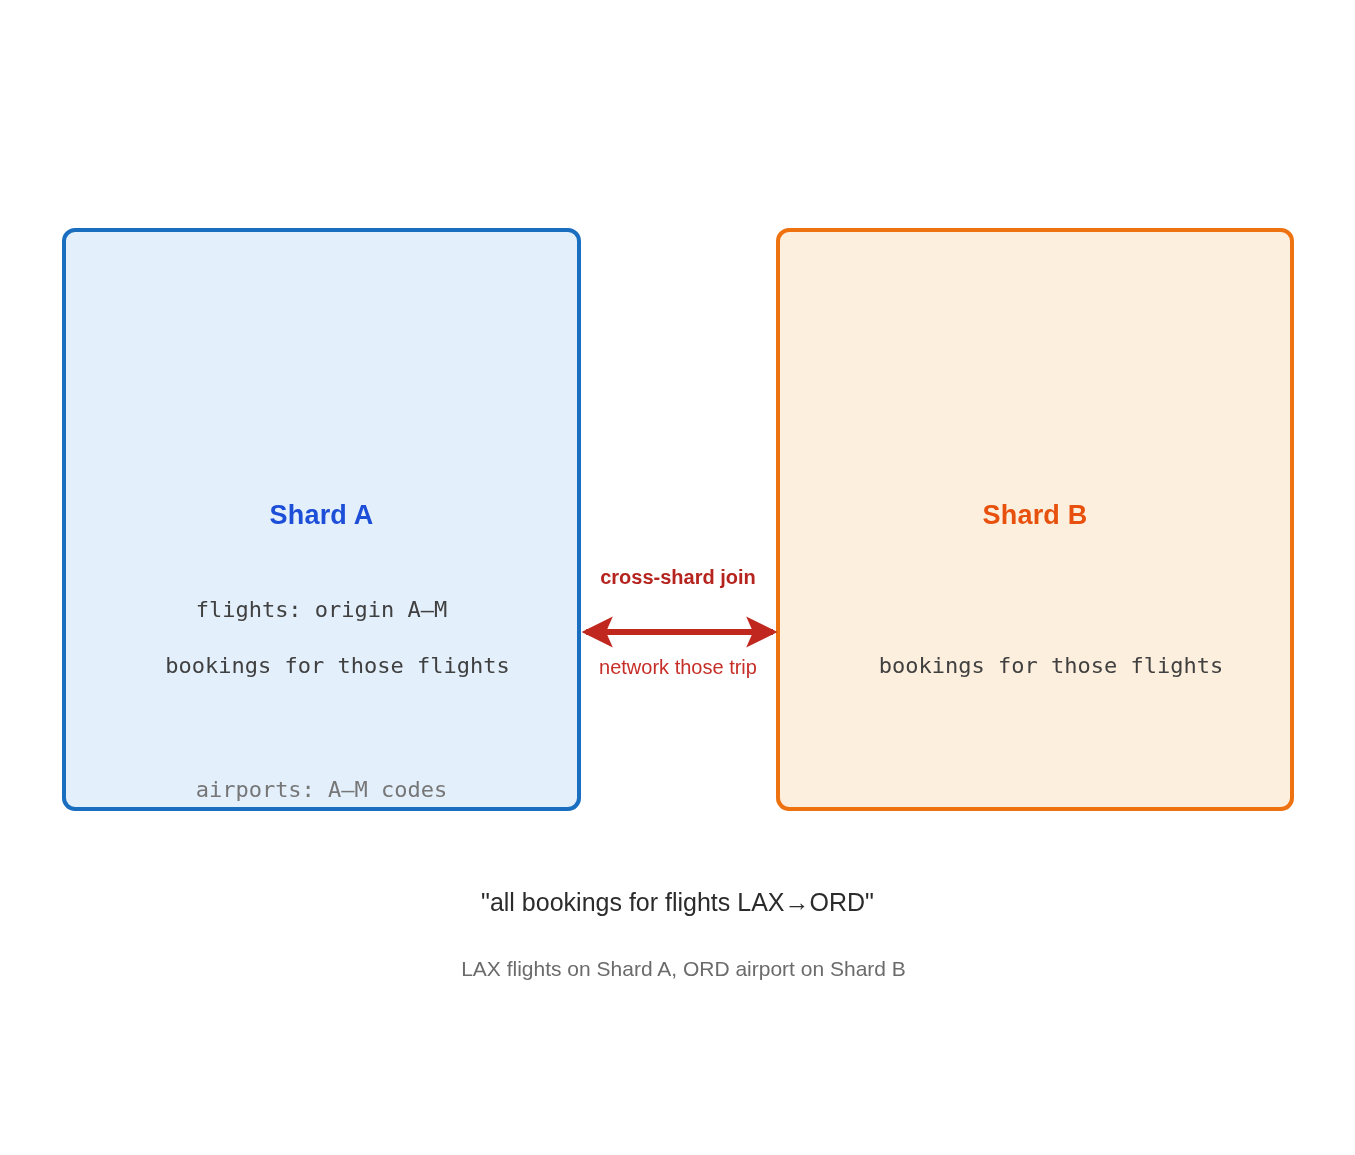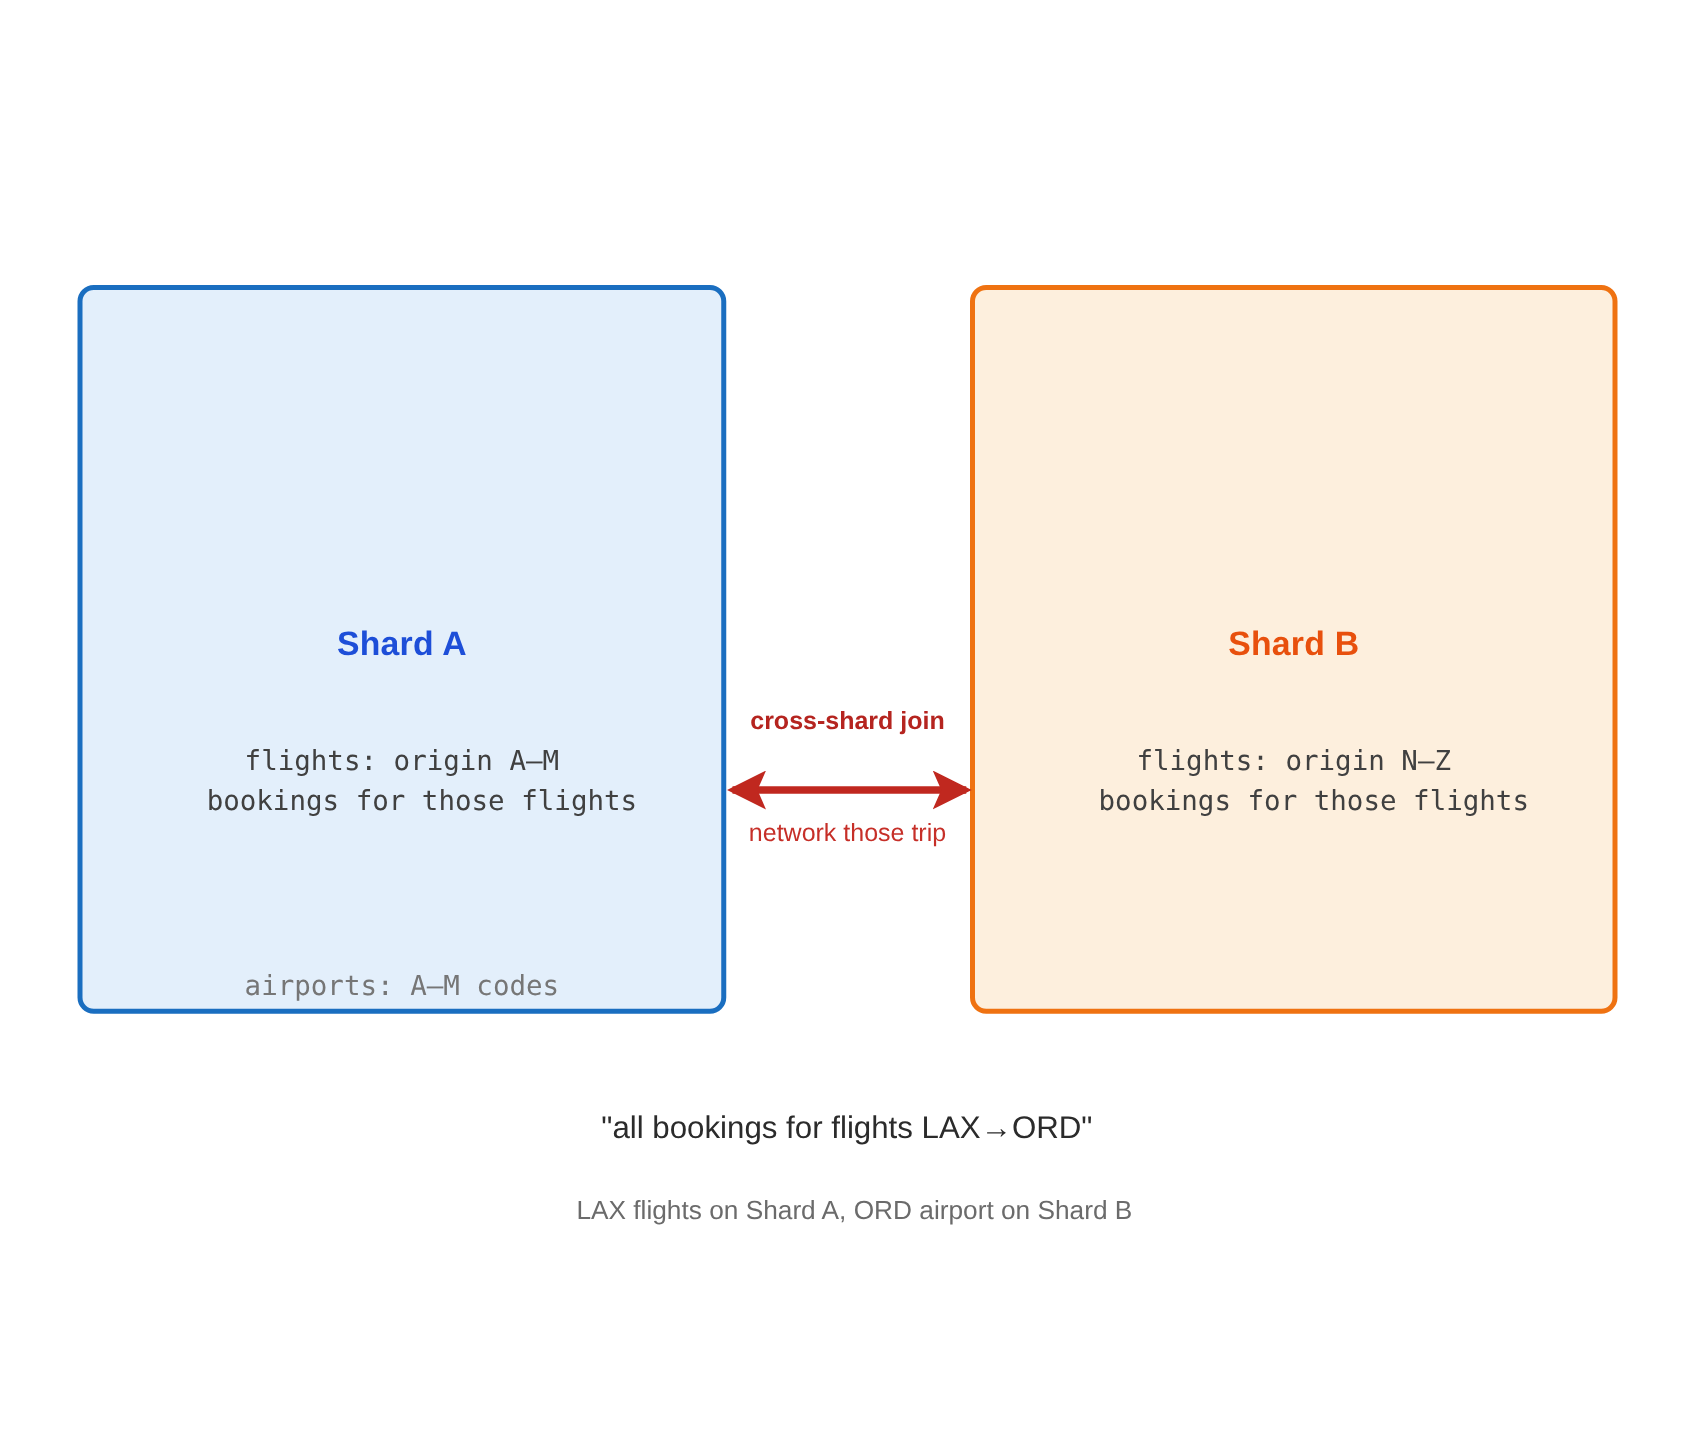--- a/index.html
+++ b/index.html
@@ -71,21 +71,21 @@
     text-align: center;
     font-family: "DejaVu Sans Mono", "Liberation Mono", monospace;
     font-size: 22px;
     color: #404040;
     white-space: nowrap;
   }
   .shard-line.muted {
     color: #767676;
   }
   .line-flights { top: 365px; }
-  .line-bookings { top: 397px; padding-left: 32px; }
+  .line-bookings { top: 421px; padding-left: 32px; }
   .line-airports { top: 533px; margin-top: 12px; }
 
   
   #join-group {
     position: absolute;
     left: 0;
     top: 0;
     width: 1355px;
     height: 851px;
     pointer-events: none;
@@ -155,21 +155,20 @@
 
   <div class="shard-box" id="shard-a-box">
     <div class="shard-title" id="shard-a-title">Shard A</div>
     <div class="shard-line line-flights">flights: origin A—M</div>
     <div class="shard-line line-bookings">bookings for those flights</div>
     <div class="shard-line muted line-airports">airports: A—M codes</div>
   </div>
 
   <div class="shard-box" id="shard-b-box">
     <div class="shard-title" id="shard-b-title">Shard B</div>
-    <div class="shard-line line-flights">flights: origin N—Z</div>
     <div class="shard-line line-bookings">bookings for those flights</div>
   </div>
 
   <div id="join-group">
 
     <div id="join-label">cross-shard join</div>
 
     <svg id="join-arrow" viewBox="0 0 215 48">
       <defs>
         <marker id="head-right" viewBox="0 0 10 10" refX="8.6" refY="5" markerWidth="5.2" markerHeight="5.2" orient="auto-start-reverse">

